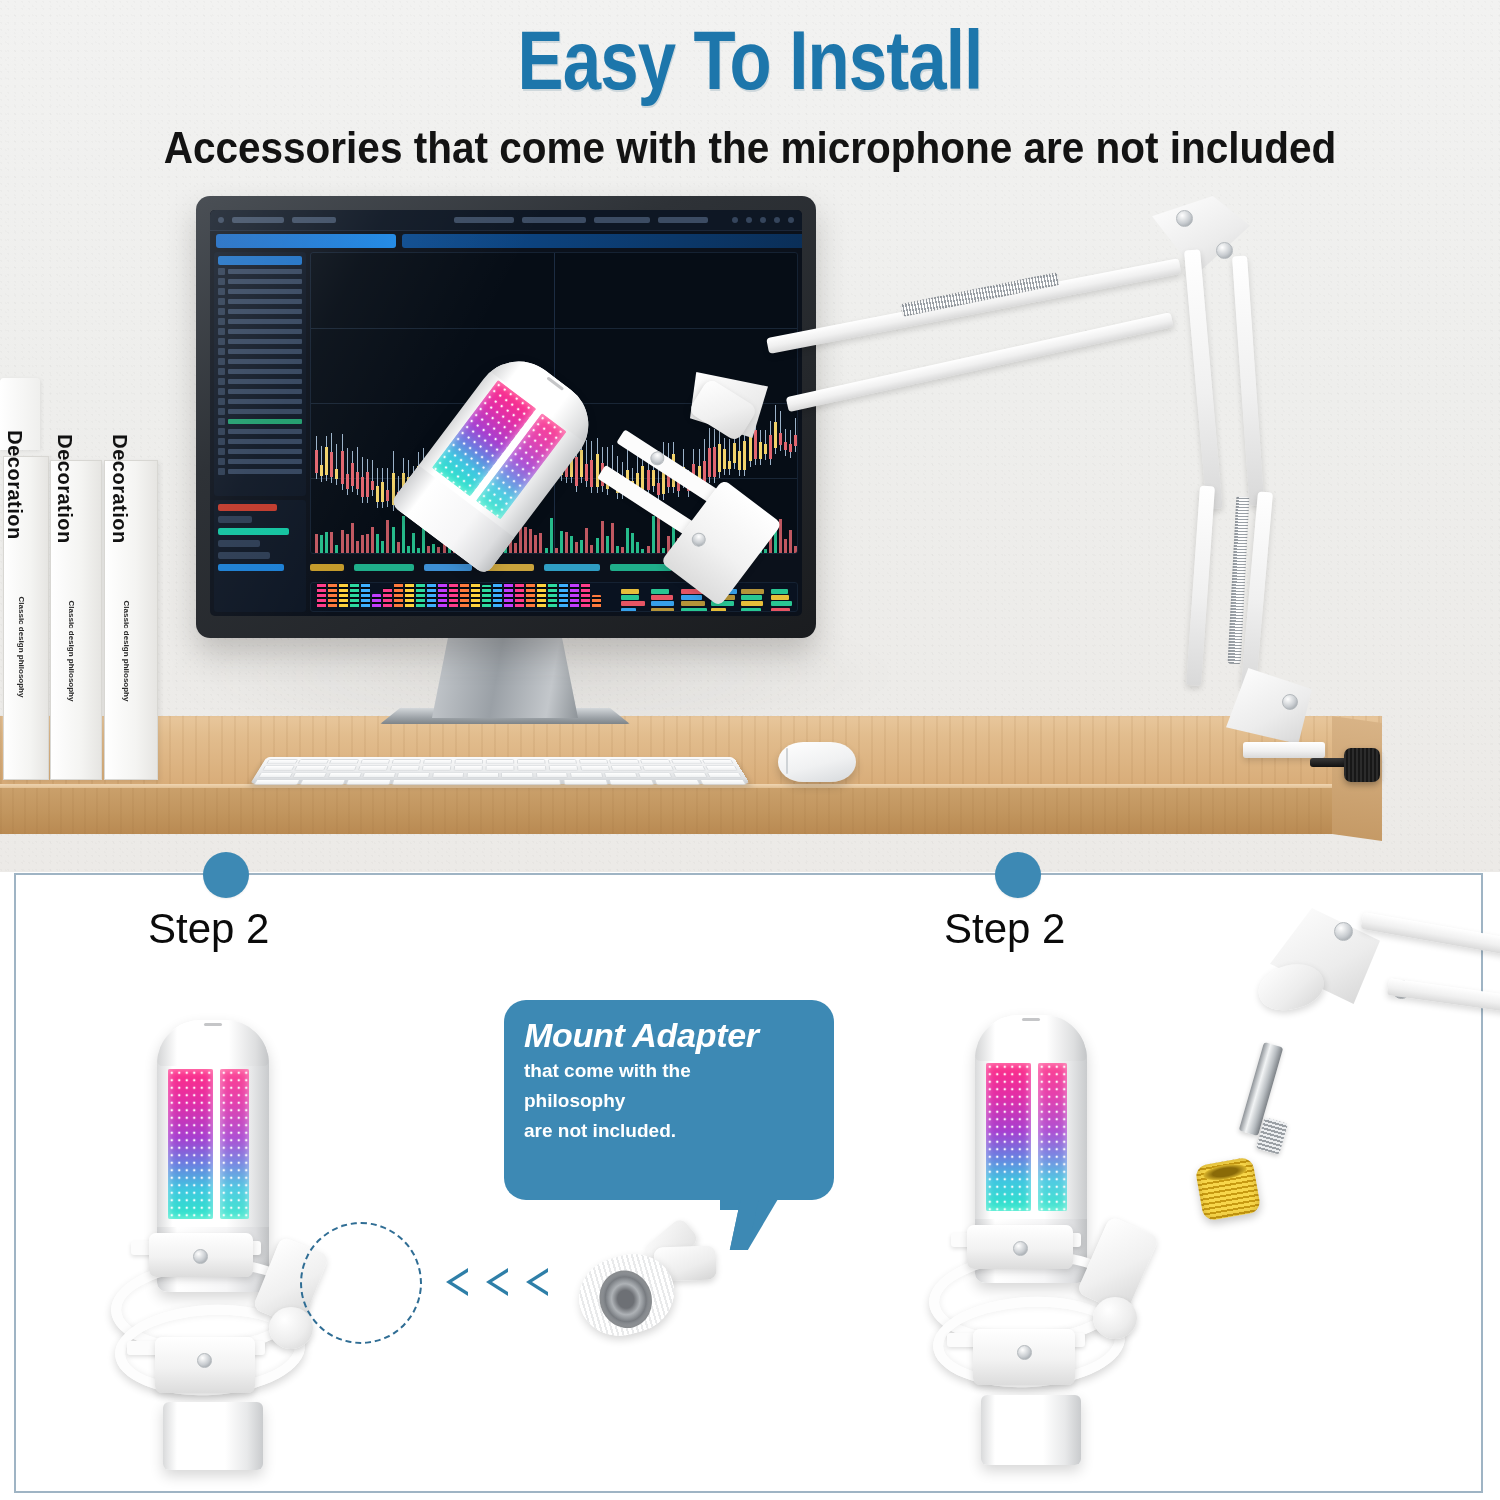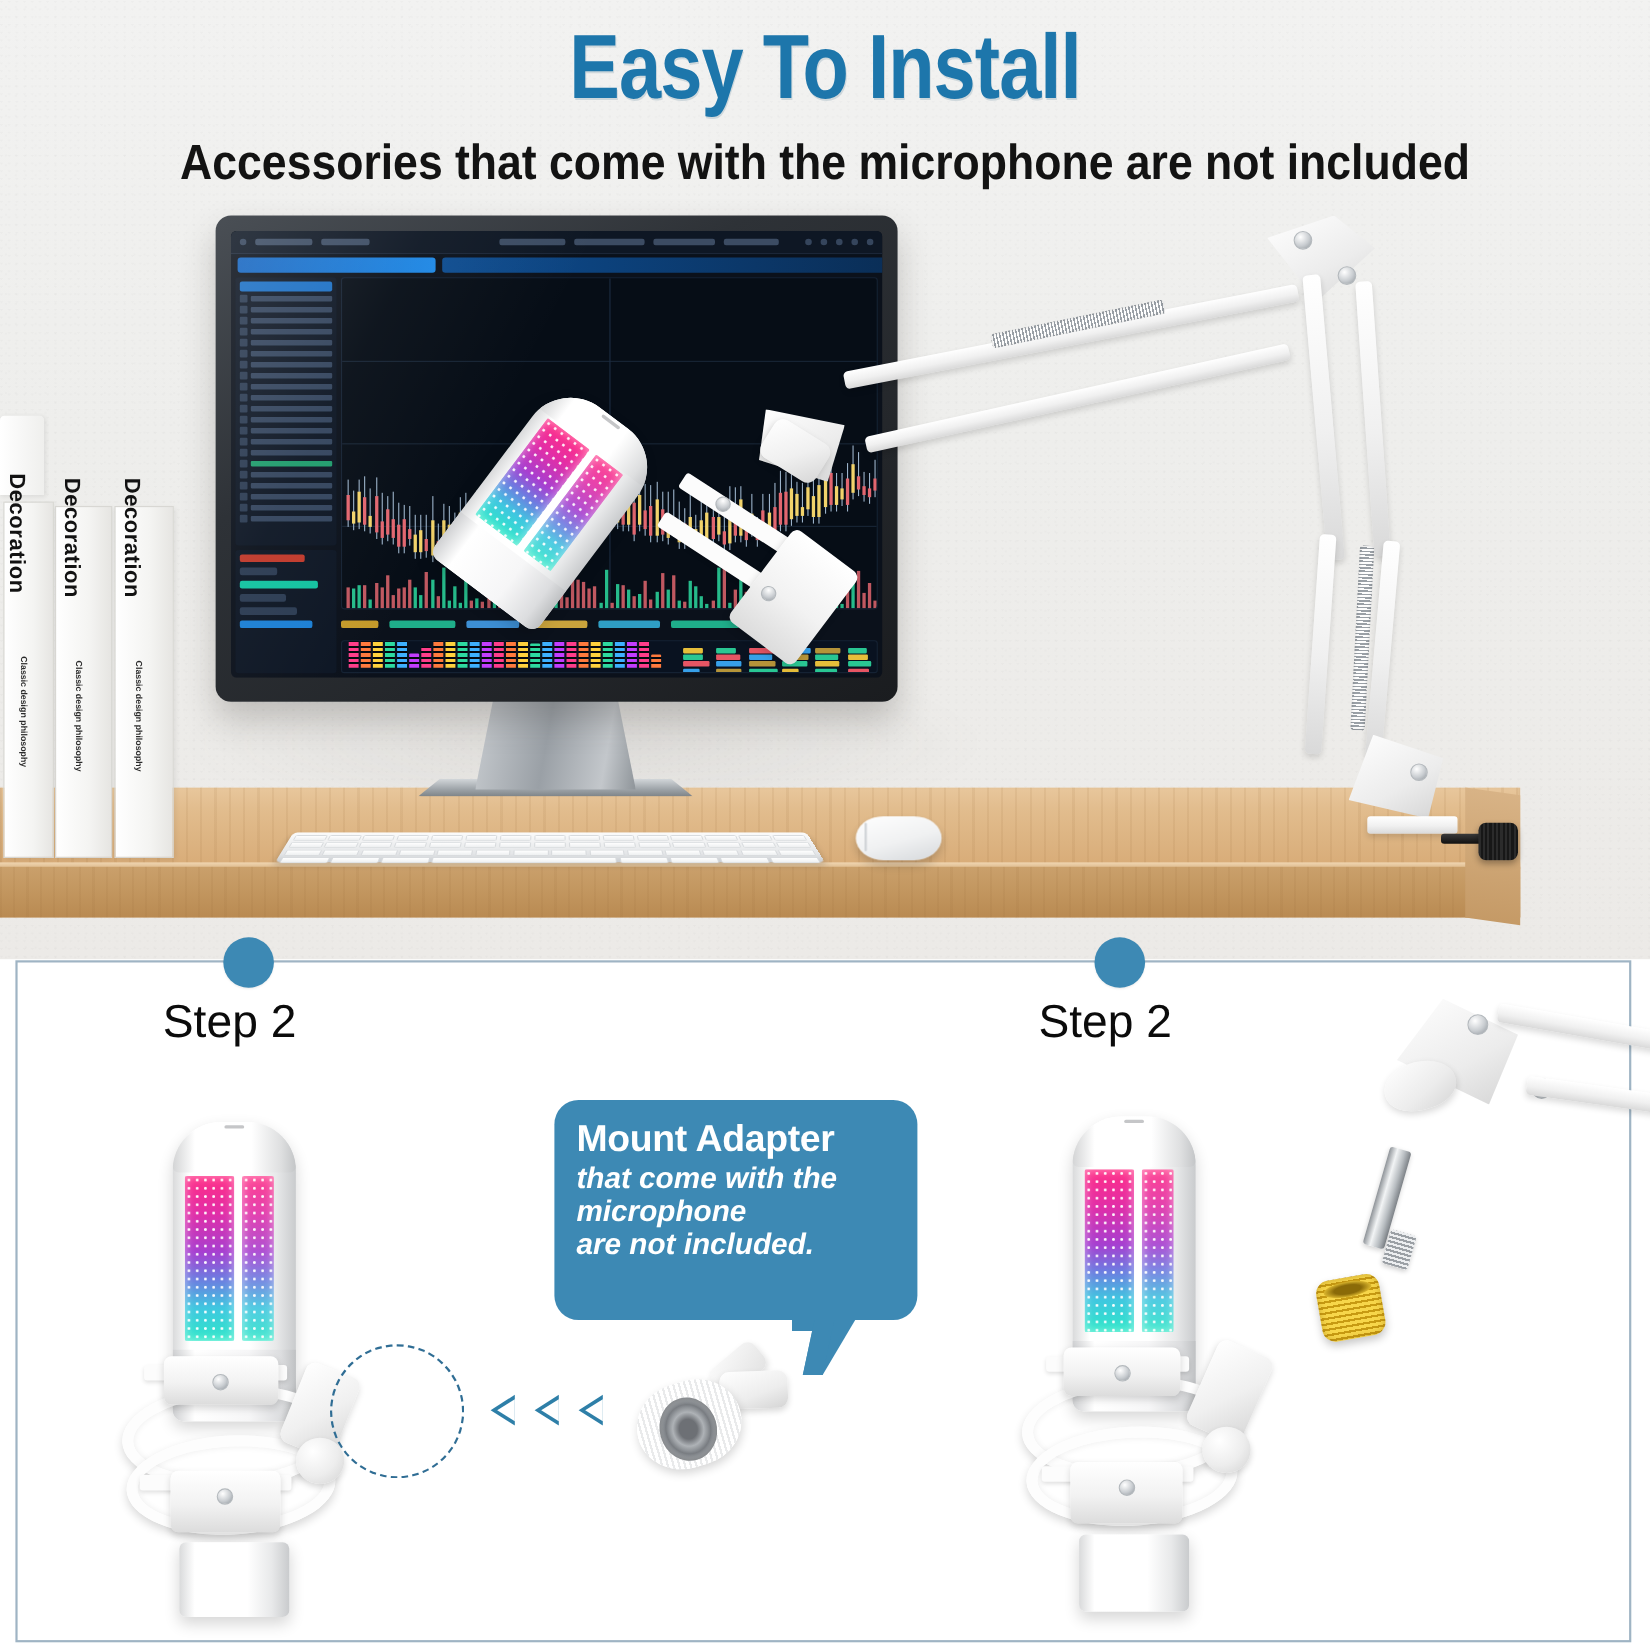--- a/index.html
+++ b/index.html
@@ -180,22 +180,22 @@
 
   
   .panel{position:absolute;left:14px;top:873px;width:1469px;height:620px;
       border:2px solid #9fb4c4;background:#ffffff;box-sizing:border-box;}
   .stepdot{position:absolute;width:46px;height:46px;border-radius:50%;background:#3d89b4;
       box-shadow:0 1px 2px rgba(0,0,0,.08);}
   .steplbl{position:absolute;font-size:42px;font-weight:normal;color:#0b0b0b;letter-spacing:0px;}
 
   .bubble{position:absolute;left:504px;top:1000px;width:330px;height:200px;border-radius:22px;
       background:#3d89b4;color:#fff;box-sizing:border-box;padding:14px 20px 10px 20px;}
-  .bub-h{font-size:34px;font-weight:bold;line-height:42px;letter-spacing:-.3px;}
-  .bub-l{font-size:27px;line-height:30px;font-weight:bold;font-style:italic;}
+  .bub-h{font-size:34px;font-weight:bold;line-height:42px;letter-spacing:-.3px;font-style:italic;}
+  .bub-l{font-size:19px;line-height:30px;font-weight:bold;}
   .bub-tail{position:absolute;left:736px;top:1192px;width:0;height:0;
       border-left:18px solid #3d89b4;border-right:22px solid transparent;border-top:58px solid #3d89b4;
       transform:skewX(-12deg);}
   .bub-tail2{position:absolute;left:720px;top:1190px;width:42px;height:20px;background:#3d89b4;}
 
   .dashcircle{position:absolute;left:300px;top:1222px;width:118px;height:118px;border-radius:50%;
       border:2px dashed #2f6d94;}
   .arrow{position:absolute;width:0;height:0;
       border-top:14px solid transparent;border-bottom:14px solid transparent;
       border-right:22px solid #2e7fa8;}
@@ -916,21 +916,21 @@
     <div class="ad-barrel">
       <div class="ad-thread"></div>
     </div>
   </div>
 
   <div class="bub-tail2"></div>
   <div class="bub-tail"></div>
   <div class="bubble">
     <div class="bub-h">Mount Adapter</div>
     <div class="bub-l">that come with the</div>
-    <div class="bub-l">microphone</div>
+    <div class="bub-l">philosophy</div>
     <div class="bub-l">are not included.</div>
   </div>
 
   <div style="position:absolute;left:925px;top:1015px;width:330px;height:455px;">
     <div class="mic" style="left:50px;top:0;width:112px;height:268px;">
       <div class="mic-body" style="height:268px;">
         <div class="mic-cap"></div>
         <div class="mic-grid lft"></div>
         <div class="mic-grid rgt"></div>
         <div class="mic-base"></div>

